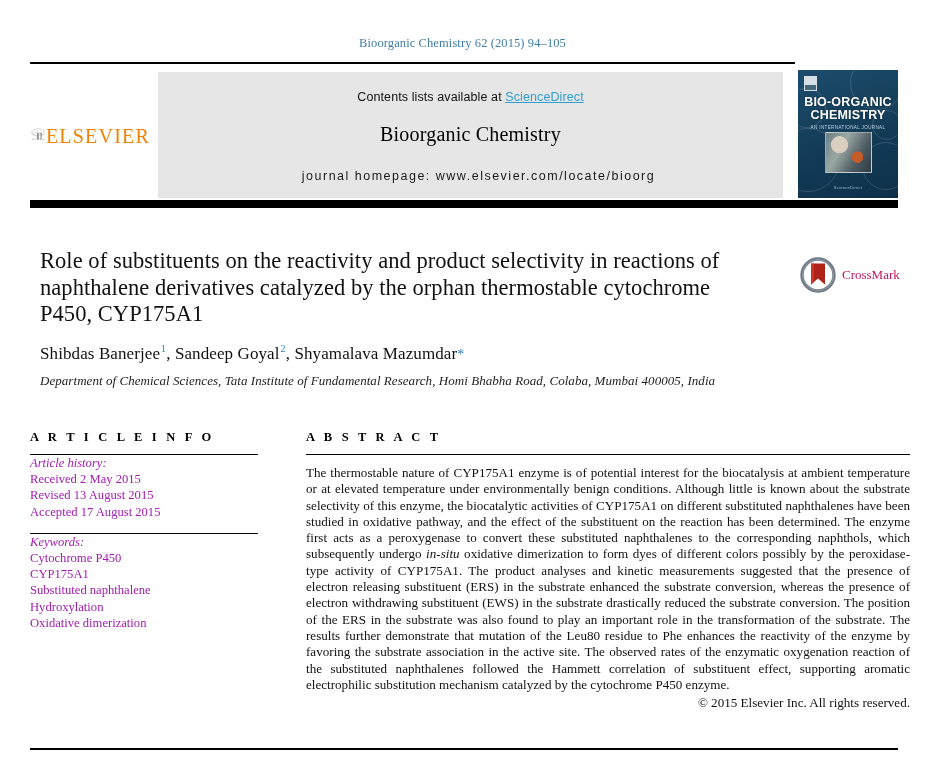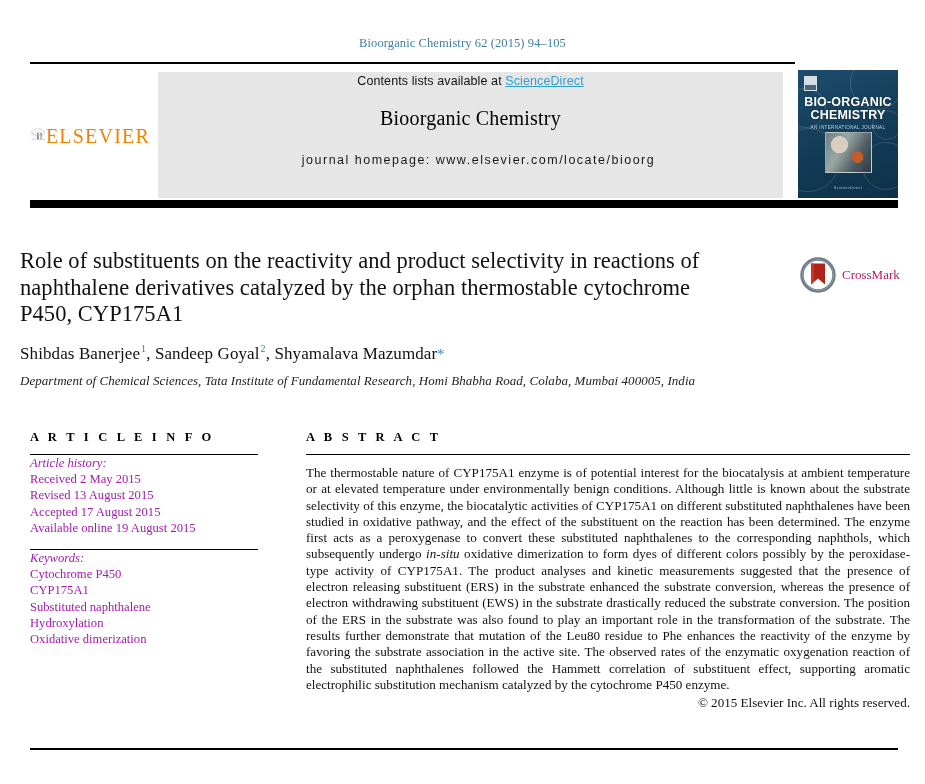--- a/index.html
+++ b/index.html
@@ -68,21 +68,21 @@
     position: absolute;
     top: 10px; left: 128px;
     width: 625px; height: 126px;
     background: #e6e6e6;
     text-align: center;
   }
   .contents-line {
     font-family: "Liberation Sans", sans-serif;
     font-size: 12.5px;
     color: #111;
-    padding-top: 2px;
+    padding-top: 18px;
     letter-spacing: .1px;
   }
   .contents-line .sd-link {
     color: #2f9fd0;
   }
   .journal-title {
     font-family: "Liberation Serif", "DejaVu Serif", serif;
     font-size: 20px;
     color: #000;
     margin-top: 19px;
@@ -159,21 +159,21 @@
     font-family: "Liberation Sans", sans-serif;
     font-size: 4px;
     color: #9fbdd2;
     letter-spacing: .3px;
     line-height: 6px;
   }
 
   
   .title-block {
     position: absolute;
-    top: 248px; left: 20px;
+    top: 248px; left: 40px;
     width: 700px;
   }
   .paper-title {
     font-family: "Liberation Serif", "DejaVu Serif", serif;
     font-size: 22.5px;
     line-height: 26.5px;
     color: #111;
     letter-spacing: .05px;
   }
   .authors {
@@ -376,21 +376,20 @@
 
   <div class="col-info">
     <div class="sec-head">A R T I C L E   I N F O</div>
     <hr class="hr-thin">
 
     <div class="info-group">
       <div class="gtitle">Article history:</div>
       <div>Received 2 May 2015</div>
       <div>Revised 13 August 2015</div>
       <div>Accepted 17 August 2015</div>
-      <div>Available online 19 August 2015</div>
       <hr class="hr-sep">
     </div>
 
     <div class="info-group">
       <div class="gtitle">Keywords:</div>
       <div>Cytochrome P450</div>
       <div>CYP175A1</div>
       <div>Substituted naphthalene</div>
       <div>Hydroxylation</div>
       <div>Oxidative dimerization</div>

